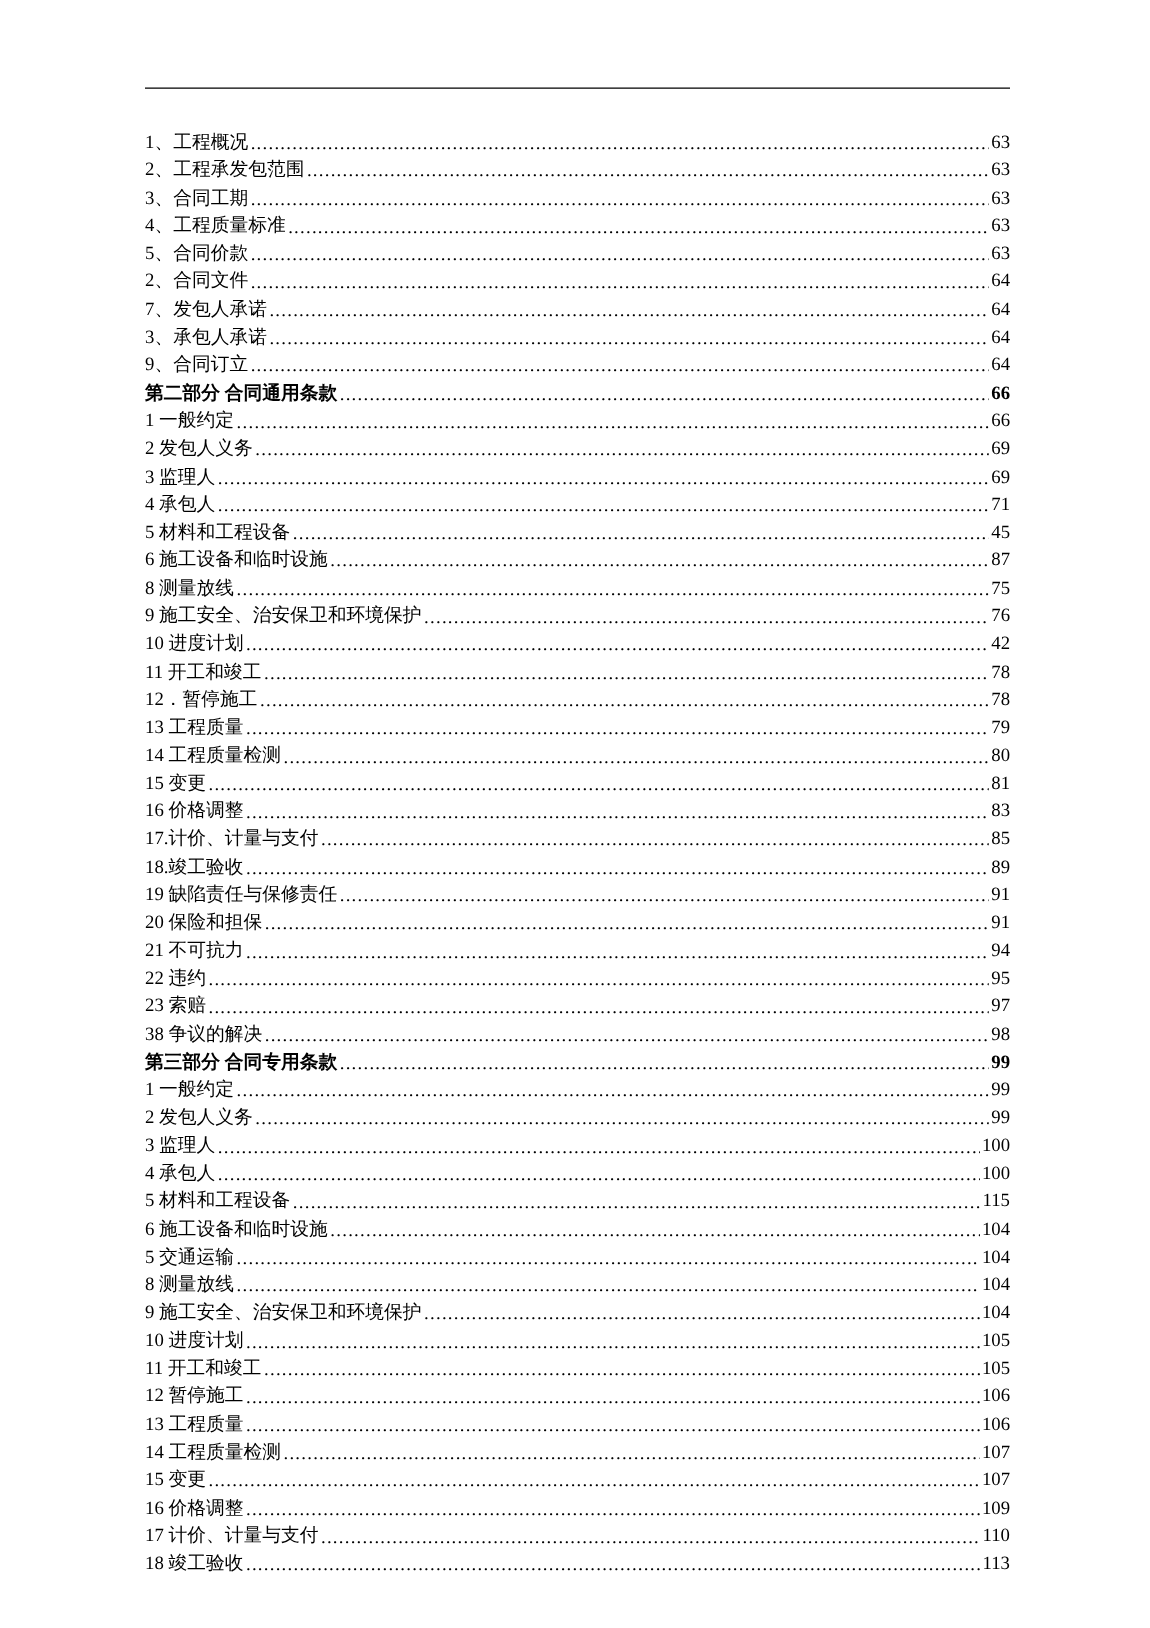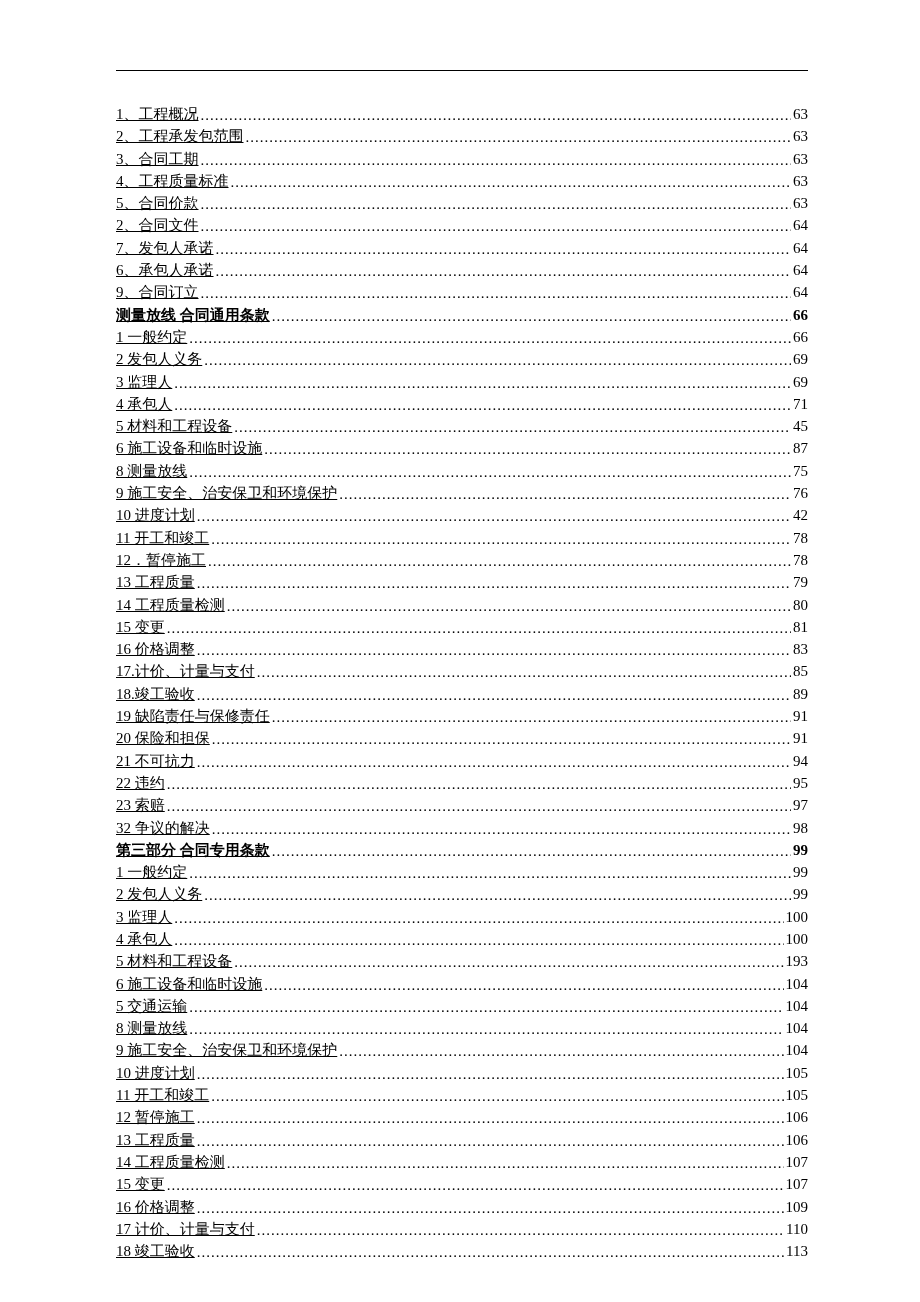--- a/index.html
+++ b/index.html
@@ -19,21 +19,20 @@
     .toc-row {
       display: flex;
       align-items: baseline;
       font-size: 15px;
       line-height: 22.3px;
       color: #000;
     }
     .toc-label {
       white-space: nowrap;
       flex-shrink: 0;
-      text-decoration: underline;
     }
     .toc-dots {
       flex: 1;
       overflow: hidden;
       white-space: nowrap;
       letter-spacing: 1px;
       color: #000;
       margin: 0 2px;
       position: relative;
       top: 1px;
@@ -82,31 +81,31 @@
         <span class="toc-label">2、合同文件</span>
         <span class="toc-dots">............................................................................................................................................................................................................................................................................................................</span>
         <span class="toc-page">64</span>
       </div>
       <div class="toc-row">
         <span class="toc-label">7、发包人承诺</span>
         <span class="toc-dots">............................................................................................................................................................................................................................................................................................................</span>
         <span class="toc-page">64</span>
       </div>
       <div class="toc-row">
-        <span class="toc-label">6、承包人承诺</span>
+        <span class="toc-label">3、承包人承诺</span>
         <span class="toc-dots">............................................................................................................................................................................................................................................................................................................</span>
         <span class="toc-page">64</span>
       </div>
       <div class="toc-row">
         <span class="toc-label">9、合同订立</span>
         <span class="toc-dots">............................................................................................................................................................................................................................................................................................................</span>
         <span class="toc-page">64</span>
       </div>
       <div class="toc-row toc-bold">
-        <span class="toc-label">测量放线    合同通用条款</span>
+        <span class="toc-label">第二部分    合同通用条款</span>
         <span class="toc-dots">............................................................................................................................................................................................................................................................................................................</span>
         <span class="toc-page">66</span>
       </div>
       <div class="toc-row">
         <span class="toc-label">1 一般约定</span>
         <span class="toc-dots">............................................................................................................................................................................................................................................................................................................</span>
         <span class="toc-page">66</span>
       </div>
       <div class="toc-row">
         <span class="toc-label">2 发包人义务</span>
@@ -207,21 +206,21 @@
         <span class="toc-label">22 违约</span>
         <span class="toc-dots">............................................................................................................................................................................................................................................................................................................</span>
         <span class="toc-page">95</span>
       </div>
       <div class="toc-row">
         <span class="toc-label">23 索赔</span>
         <span class="toc-dots">............................................................................................................................................................................................................................................................................................................</span>
         <span class="toc-page">97</span>
       </div>
       <div class="toc-row">
-        <span class="toc-label">32 争议的解决</span>
+        <span class="toc-label">38 争议的解决</span>
         <span class="toc-dots">............................................................................................................................................................................................................................................................................................................</span>
         <span class="toc-page">98</span>
       </div>
       <div class="toc-row toc-bold">
         <span class="toc-label">第三部分    合同专用条款</span>
         <span class="toc-dots">............................................................................................................................................................................................................................................................................................................</span>
         <span class="toc-page">99</span>
       </div>
       <div class="toc-row">
         <span class="toc-label">1 一般约定</span>
@@ -239,21 +238,21 @@
         <span class="toc-page">100</span>
       </div>
       <div class="toc-row">
         <span class="toc-label">4 承包人</span>
         <span class="toc-dots">............................................................................................................................................................................................................................................................................................................</span>
         <span class="toc-page">100</span>
       </div>
       <div class="toc-row">
         <span class="toc-label">5 材料和工程设备</span>
         <span class="toc-dots">............................................................................................................................................................................................................................................................................................................</span>
-        <span class="toc-page">193</span>
+        <span class="toc-page">115</span>
       </div>
       <div class="toc-row">
         <span class="toc-label">6 施工设备和临时设施</span>
         <span class="toc-dots">............................................................................................................................................................................................................................................................................................................</span>
         <span class="toc-page">104</span>
       </div>
       <div class="toc-row">
         <span class="toc-label">5 交通运输</span>
         <span class="toc-dots">............................................................................................................................................................................................................................................................................................................</span>
         <span class="toc-page">104</span>

